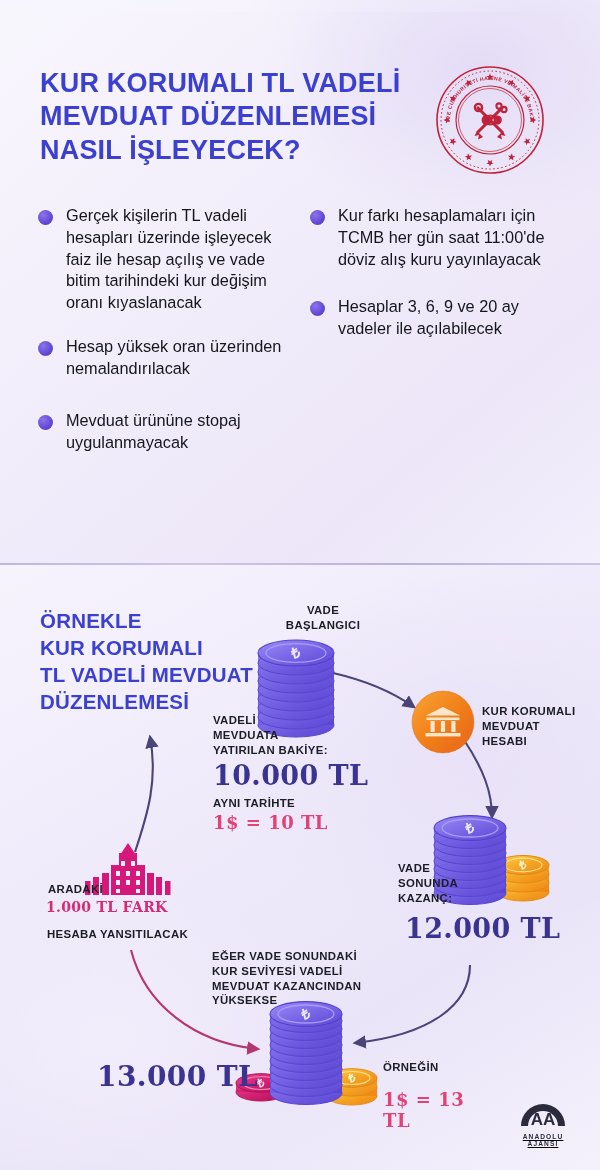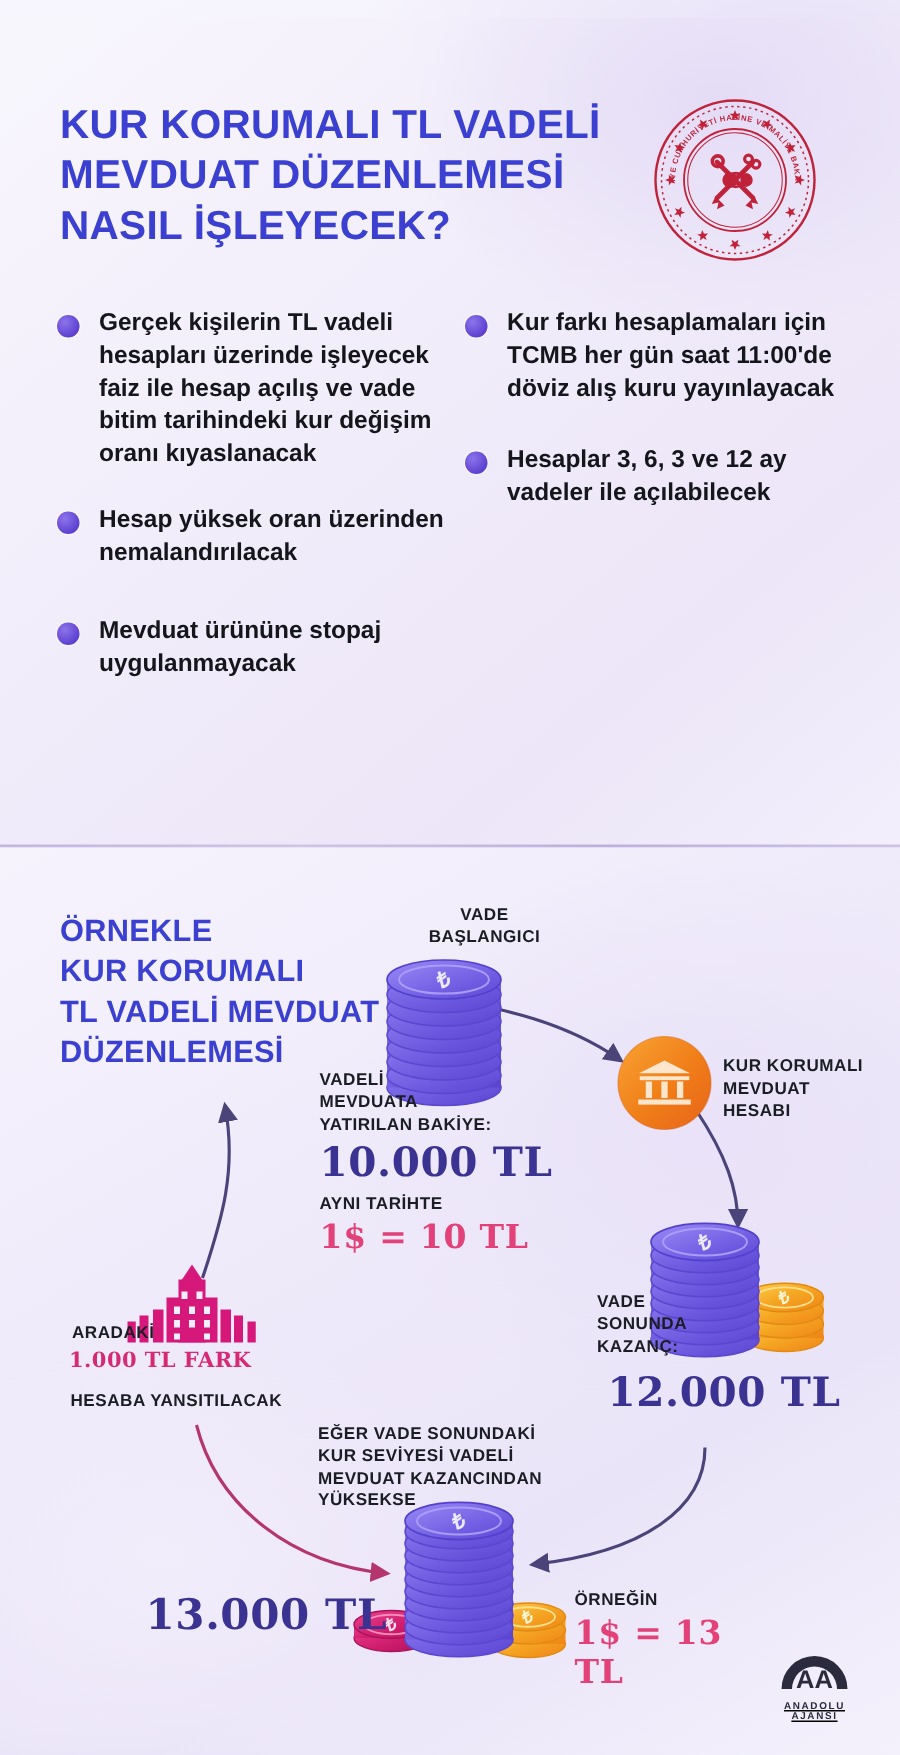--- a/index.html
+++ b/index.html
@@ -45,21 +45,21 @@
   .col{position:absolute;top:0;}
   .col-left{left:38px;width:262px;}
   .col-right{left:310px;width:262px;}
   .bullet{position:relative;padding-left:28px;margin-bottom:21px;}
   .dot{
     position:absolute;left:0;top:5px;width:15px;height:15px;border-radius:50%;
     background:radial-gradient(circle at 35% 32%, #8c74ea 0%, #6247d4 62%, #4b34be 100%);
     box-shadow:0 0 0 1px rgba(255,255,255,.4);
   }
   .bullet p{
-    margin:0;color:#14161c;font-size:16.3px;line-height:1.34;font-weight:700;
+    margin:0;color:#14161c;font-size:16.3px;line-height:1.34;font-weight:400;
   }
 
   .divider{
     position:absolute;left:0;top:563px;width:600px;height:2px;
     background:linear-gradient(90deg,#b9add8,#c9bfe3,#b3a6d4,#c6bce1);
     opacity:.85;
   }
 
   
   .bottom{position:absolute;left:0;top:565px;width:600px;height:605px;}
@@ -88,21 +88,21 @@
     line-height:1.3;text-transform:uppercase;
   }
   .cap .b{font-weight:800;}
   .cap .n{font-weight:600;}
   .big{
     font-family:"DejaVu Serif", serif;
     color:#3b3391;font-weight:700;letter-spacing:.4px;
   }
   .rate{
     font-family:"DejaVu Serif", serif;
-    color:#e24277;font-weight:700;font-size:22px;letter-spacing:.5px;
+    color:#e24277;font-weight:700;font-size:18px;letter-spacing:.5px;
   }
   .pinkbig{
     font-family:"DejaVu Serif", serif;
     color:#d62a74;font-weight:700;font-size:14px;letter-spacing:.3px;
   }
 
   
   .aa{position:absolute;left:510px;top:1098px;width:66px;height:50px;text-align:center;text-decoration:underline;}
   .aa-txt{font-size:6.6px;letter-spacing:1.1px;color:#2a2a3a;font-weight:700;margin-top:1px;}
 </style>
@@ -206,21 +206,21 @@
         </div>
       </div>
 
       <div class="col col-right">
         <div class="bullet">
           <span class="dot"></span>
           <p>Kur farkı hesaplamaları için TCMB her gün saat 11:00'de döviz alış kuru yayınlayacak</p>
         </div>
         <div class="bullet" style="margin-top:26px;">
           <span class="dot"></span>
-          <p>Hesaplar 3, 6, 3 ve 12 ay vadeler ile açılabilecek</p>
+          <p>Hesaplar 3, 6, 9 ve 20 ay vadeler ile açılabilecek</p>
         </div>
       </div>
     </div>
   </div>
 
   <div class="divider"></div>
 
   <div class="bottom">
     <div class="bottom-bg"></div>
 
@@ -432,21 +432,21 @@
       <div class="cap n">EĞER VADE SONUNDAKİ</div>
       <div class="cap"><span class="b">KUR SEVİYESİ</span><span class="n"> VADELİ</span></div>
       <div class="cap n">MEVDUAT KAZANCINDAN</div>
       <div class="cap b">YÜKSEKSE</div>
     </div>
 
     <div class="lbl big" style="left:97px;top:495px;font-size:28px;">13.000 TL</div>
 
     <div class="lbl" style="left:383px;top:495px;width:110px;">
       <div class="cap n">ÖRNEĞİN</div>
-      <div class="rate" style="margin-top:1px;">1$ = 13 TL</div>
+      <div class="rate" style="margin-top:14px;">1$ = 13 TL</div>
     </div>
   </div>
 
   <div class="aa">
     <svg viewBox="0 0 60 30" width="60" height="30" aria-hidden="true">
       <path d="M 8 28 A 22 22 0 0 1 52 28 L 45 28 A 15 15 0 0 0 15 28 Z" fill="#2b2b3d"></path>
       <text x="30" y="27" text-anchor="middle" font-family="Liberation Sans, sans-serif" font-size="17" font-weight="bold" fill="#2b2b3d">AA</text>
     </svg>
     <div class="aa-txt">ANADOLU AJANSI</div>
   </div>

